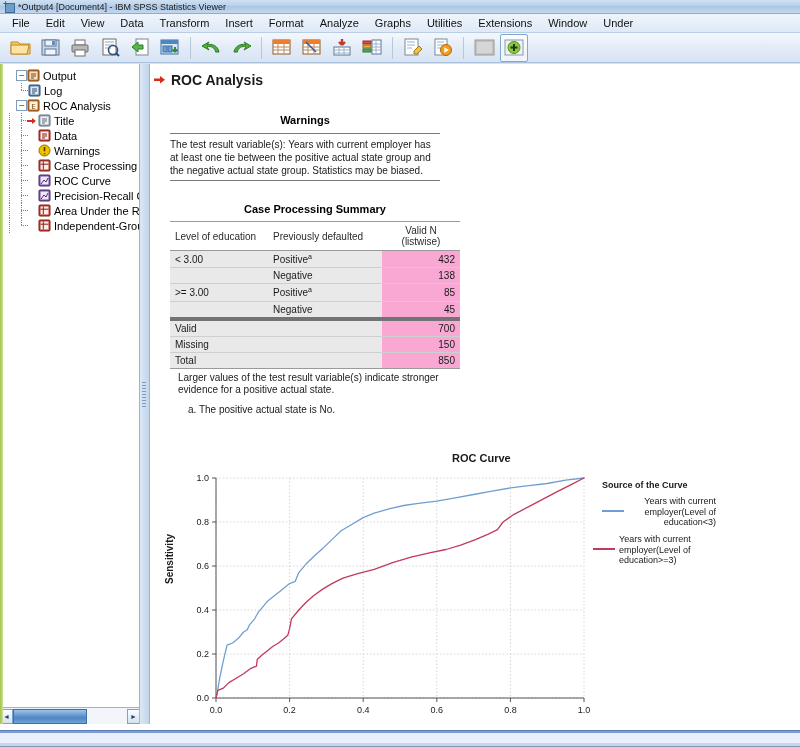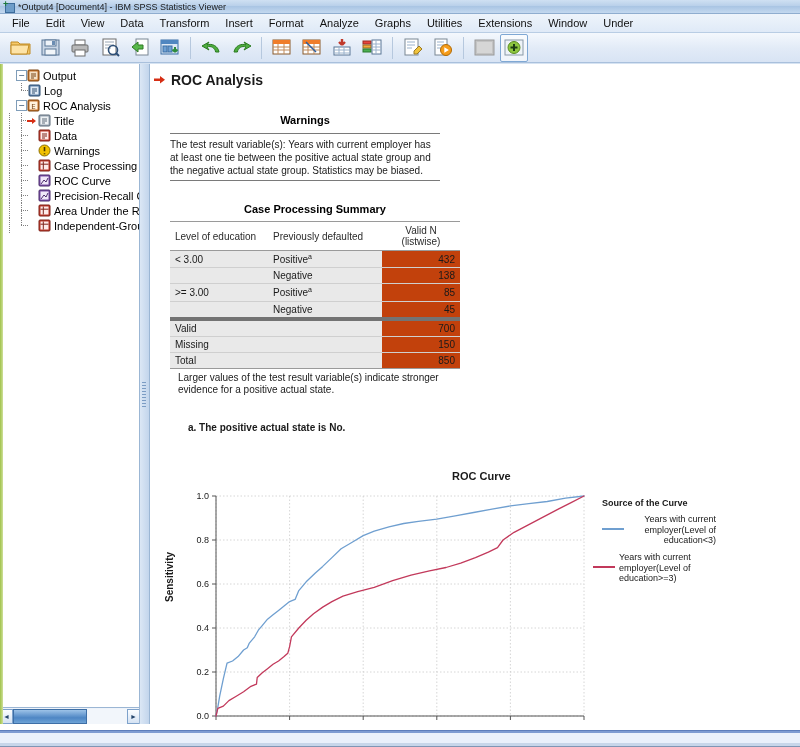--- a/index.html
+++ b/index.html
@@ -95,28 +95,28 @@
 
   
   table.pivot{border-collapse:collapse;width:290px;margin-left:20px;font-size:10px;color:#1a1a1a;}
   table.pivot td,table.pivot th{padding:2px 5px;font-weight:normal;vertical-align:middle;}
   table.pivot .colhdr{
     border-top:1px solid #9a9a9a;border-bottom:1px solid #9a9a9a;
     text-align:left;color:#2b2b2b;font-size:10px;padding:3px 5px;
   }
   table.pivot .colhdr.num{text-align:center;}
   .rowhdr{background:#e9e9e9;}
-  .cellnum{text-align:right;background:#c2410c;}
+  .cellnum{text-align:right;background:#f9a8d4;}
   .rowline td{border-bottom:1px solid #cfcfcf;}
   .sectline td{border-top:4px solid #737373;}
   .botline td{border-bottom:1px solid #9a9a9a;}
   sup{font-size:7px;vertical-align:super;}
 
   .note{font-size:10px;color:#1a1a1a;line-height:12.5px;margin-left:28px;width:285px;}
-  .note2{margin-left:38px;margin-top:25px;font-weight:bold;}
+  .note2{margin-left:38px;margin-top:7px;}
 
   
   .chartwrap{position:relative;margin-top:40px;margin-left:20px;width:600px;height:300px;}
   .charttitle{position:absolute;left:282px;top:-4px;font-size:11px;font-weight:bold;color:#1a1a1a;}
   .legendtitle{position:absolute;left:432px;top:24px;font-size:9px;font-weight:bold;color:#1a1a1a;}
   .legitem{position:absolute;display:flex;align-items:flex-start;gap:4px;}
   .legswatch{width:22px;height:2px;margin-top:14px;flex:0 0 auto;}
   .legtxt{font-size:9px;color:#1a1a1a;line-height:10.5px;width:88px;}
   .ylabel{
     position:absolute;left:-6px;top:128px;font-size:10px;font-weight:bold;color:#1a1a1a;

